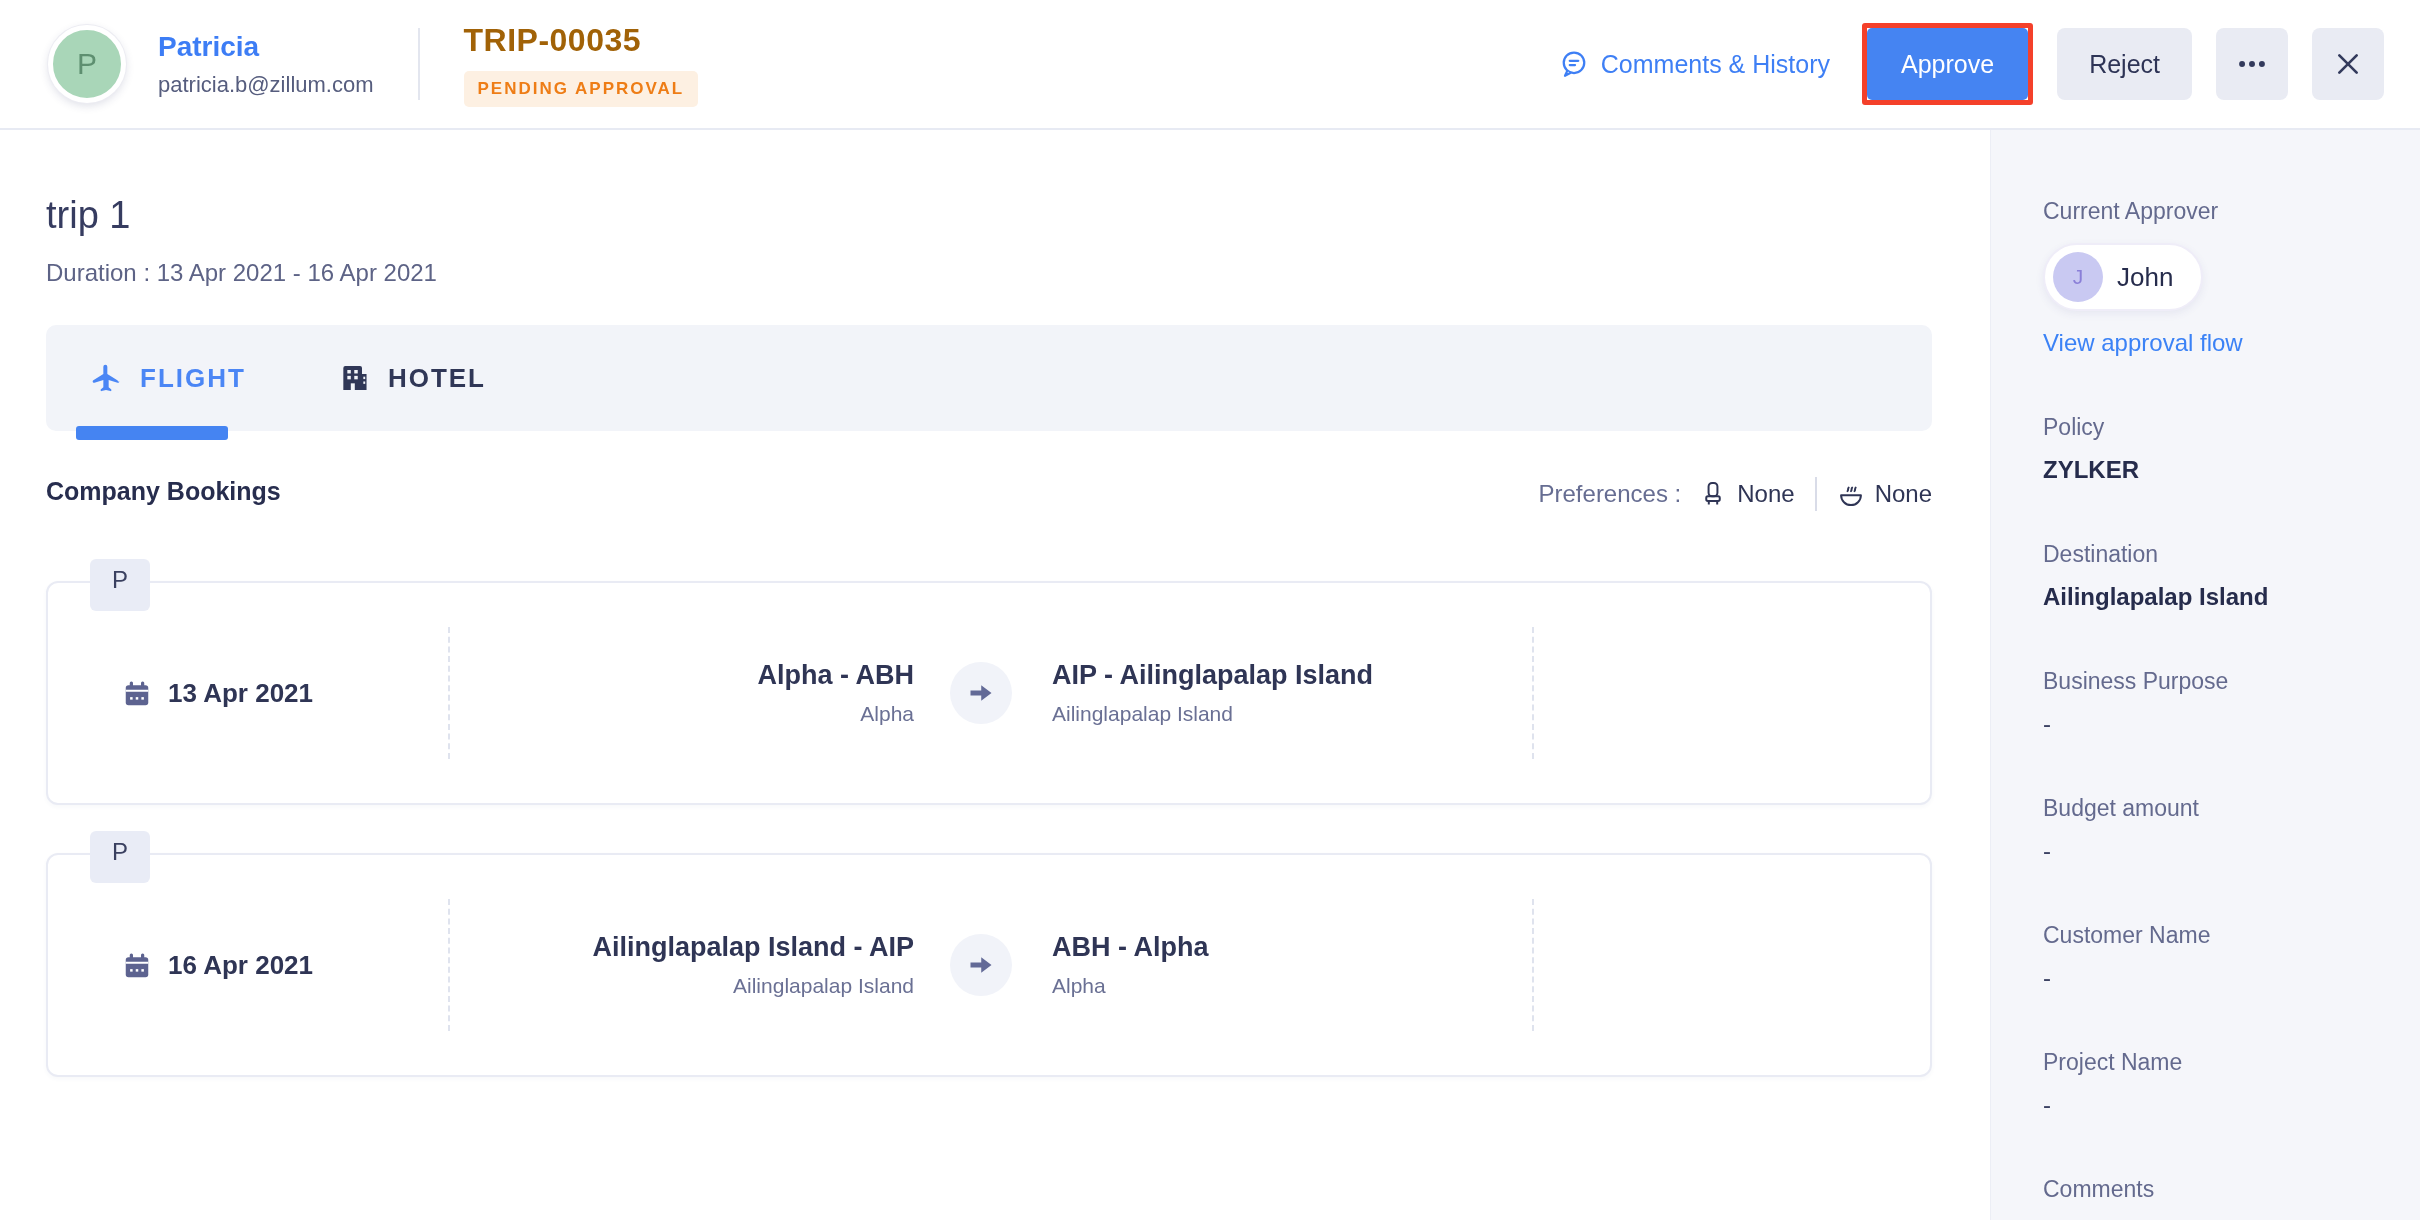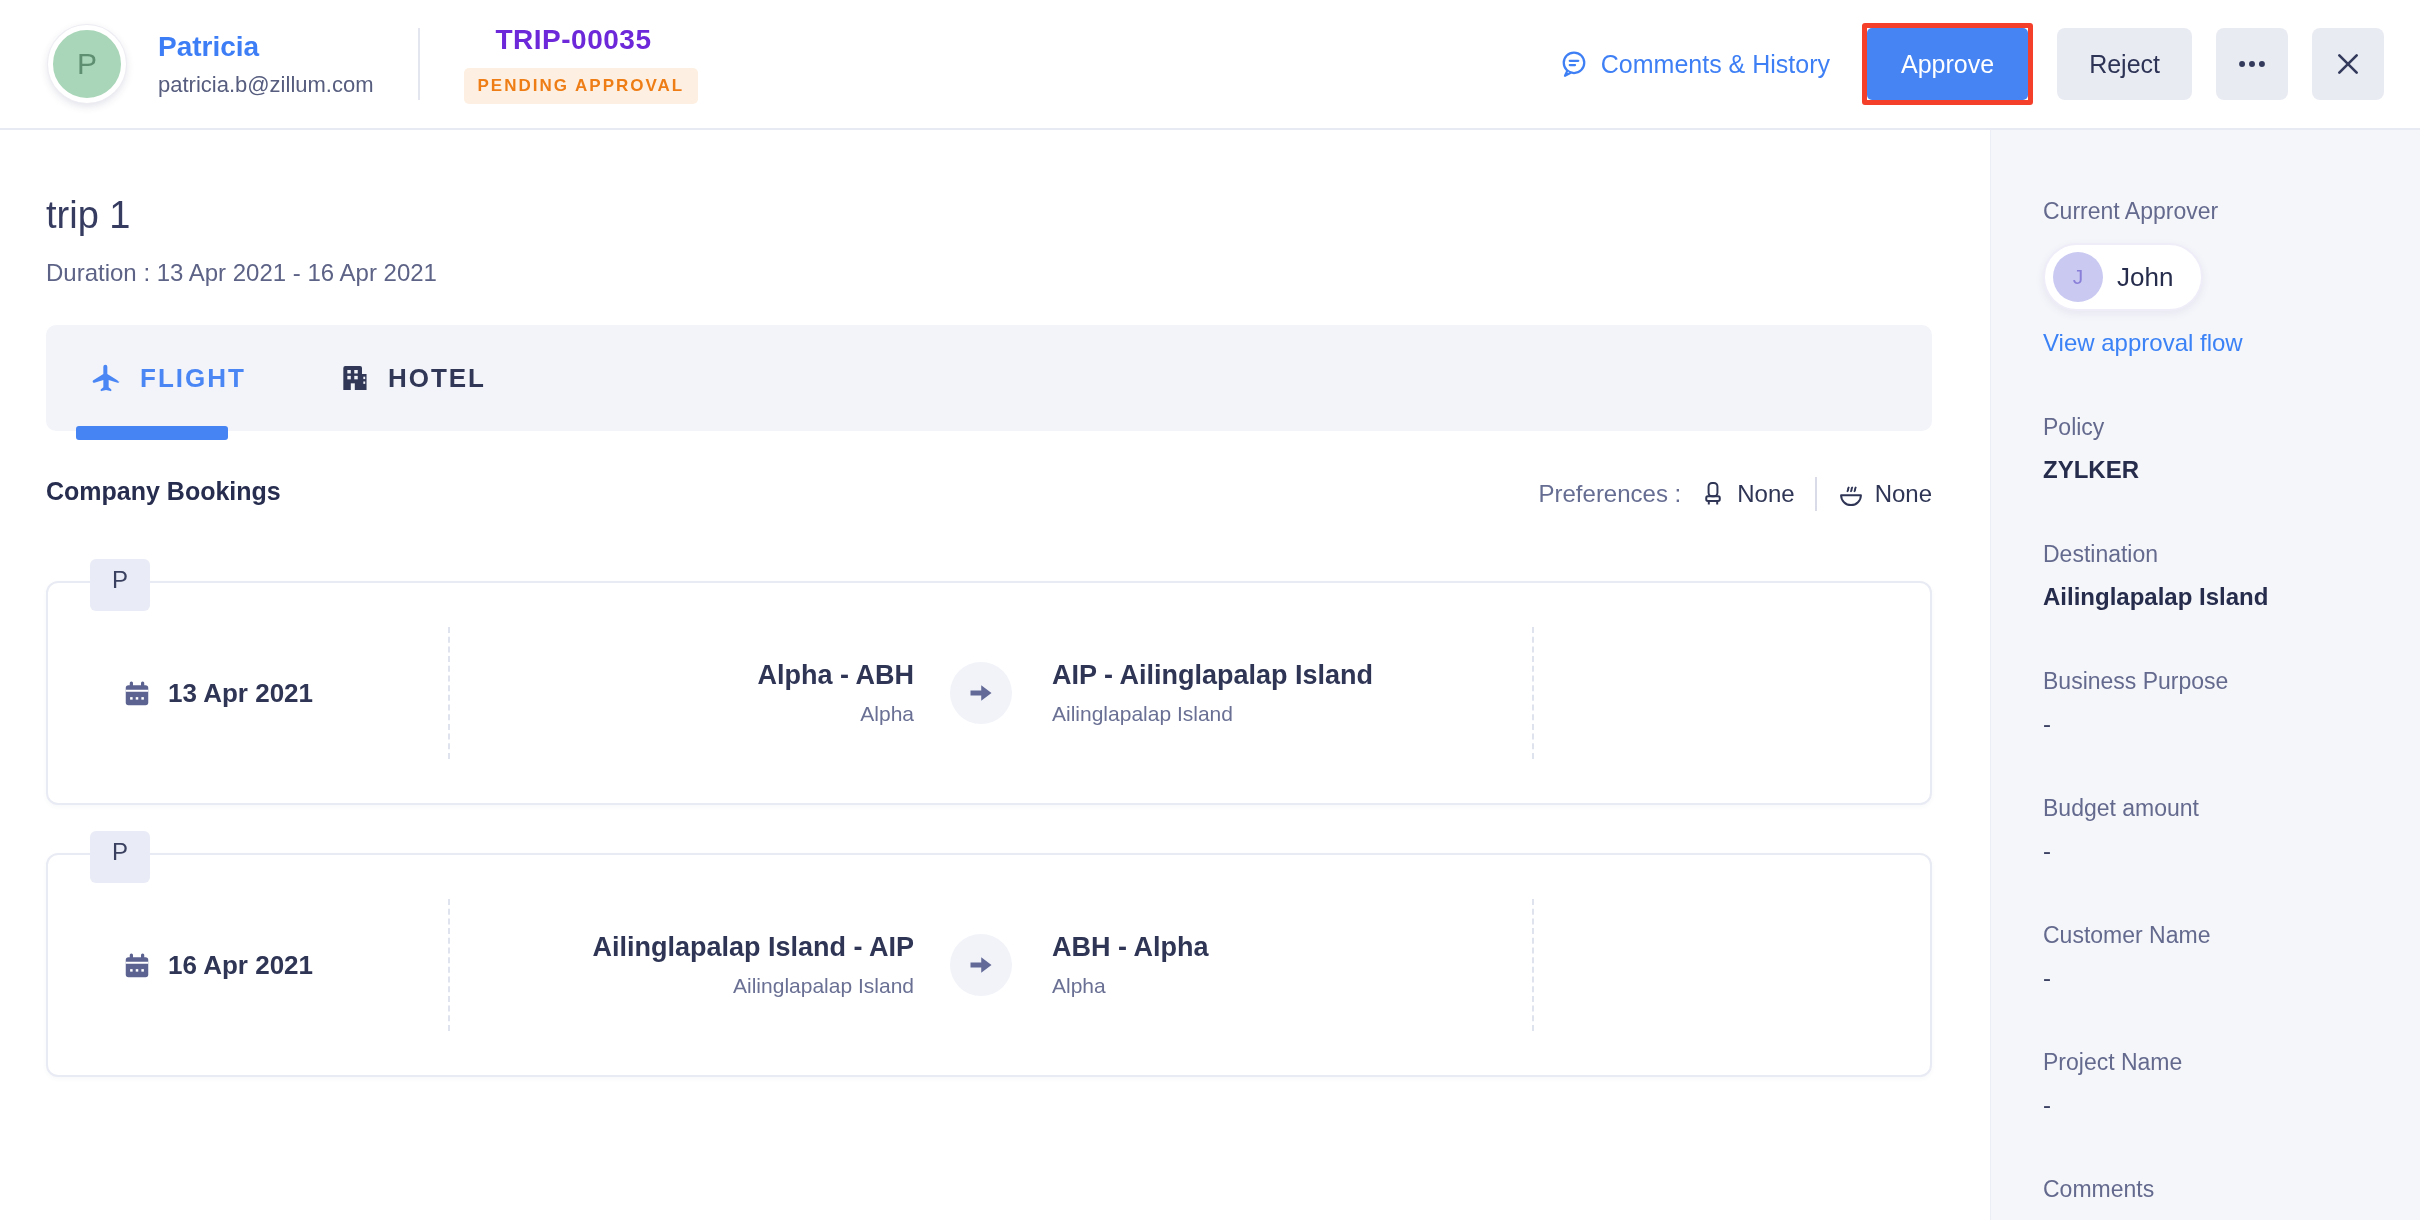--- a/index.html
+++ b/index.html
@@ -21,21 +21,21 @@
     width:78px; height:78px; border-radius:50%;
     background:#a9d6b8; color:#5e8f70; font-size:30px;
     display:flex; align-items:center; justify-content:center;
     border:5px solid #ffffff; box-shadow:0 0 0 1px #ececf2, 0 3px 8px rgba(40,50,100,.15);
   }
   .user-texts { margin-left:32px; display:flex; flex-direction:column; gap:9px; }
   .user-name { color:#3d7df5; font-size:28px; font-weight:bold; }
   .user-email { color:#565d7e; font-size:22px; }
   .header-vdiv { width:2px; height:72px; background:#e3e6ef; margin:0 44px 0 44px; }
   .trip-block { display:flex; flex-direction:column; gap:12px; }
-  .trip-id { color:#6d28d9; font-size:28px; font-weight:600; letter-spacing:.5px;margin-left:32px; }
+  .trip-id { color:#a16207; font-size:32px; font-weight:600; letter-spacing:.5px; }
   .trip-status {
     align-self:flex-start; background:#fdf0e2; color:#ee7d16;
     font-size:17px; font-weight:bold; letter-spacing:2px;
     padding:8px 14px; border-radius:5px;
   }
   .header-right { margin-left:auto; display:flex; align-items:center; gap:24px; padding-right:36px; }
   .comments-link { display:flex; align-items:flex-end; gap:12px; color:#3e7ff5; font-size:25px; cursor:pointer; margin-right:8px; }
   .approve-annotation { border:5px solid #f4402a; border-radius:3px; }
   .btn { height:72px; border:none; font-family:inherit; font-size:25px; border-radius:8px; cursor:pointer; display:flex; align-items:center; justify-content:center; }
   .btn-approve { background:#4584f2; color:#ffffff; padding:0 34px; border-radius:5px; }

